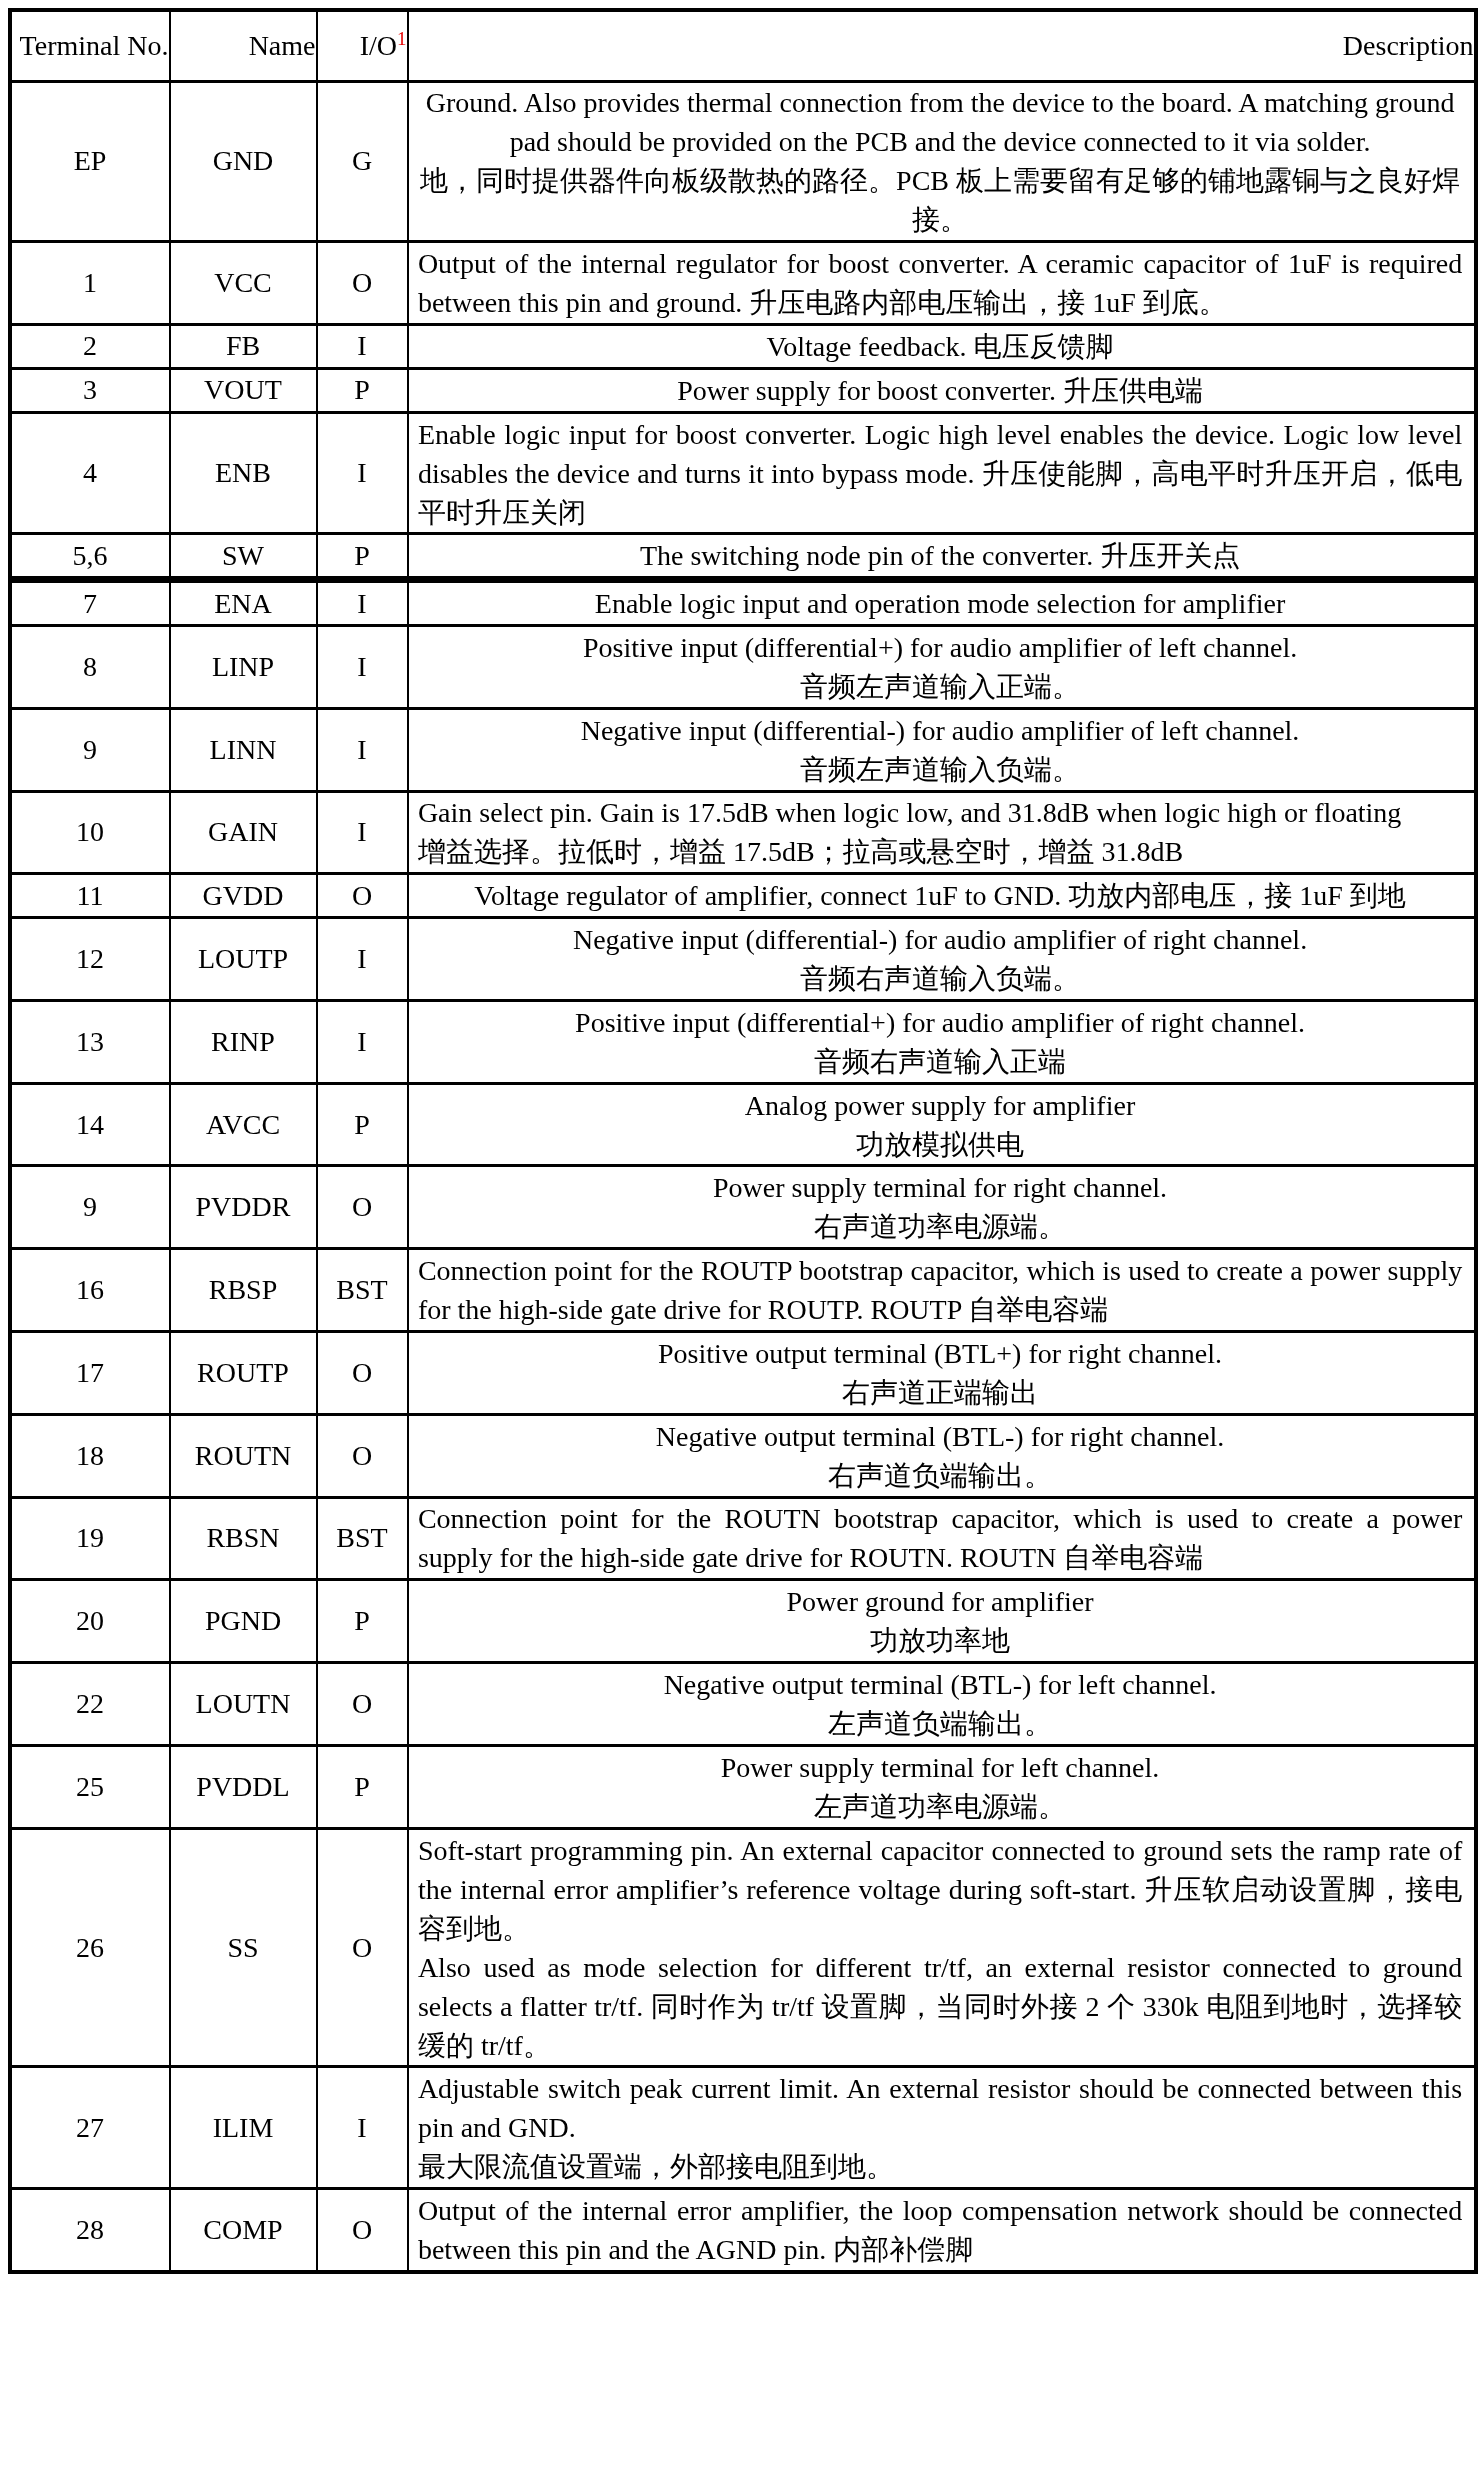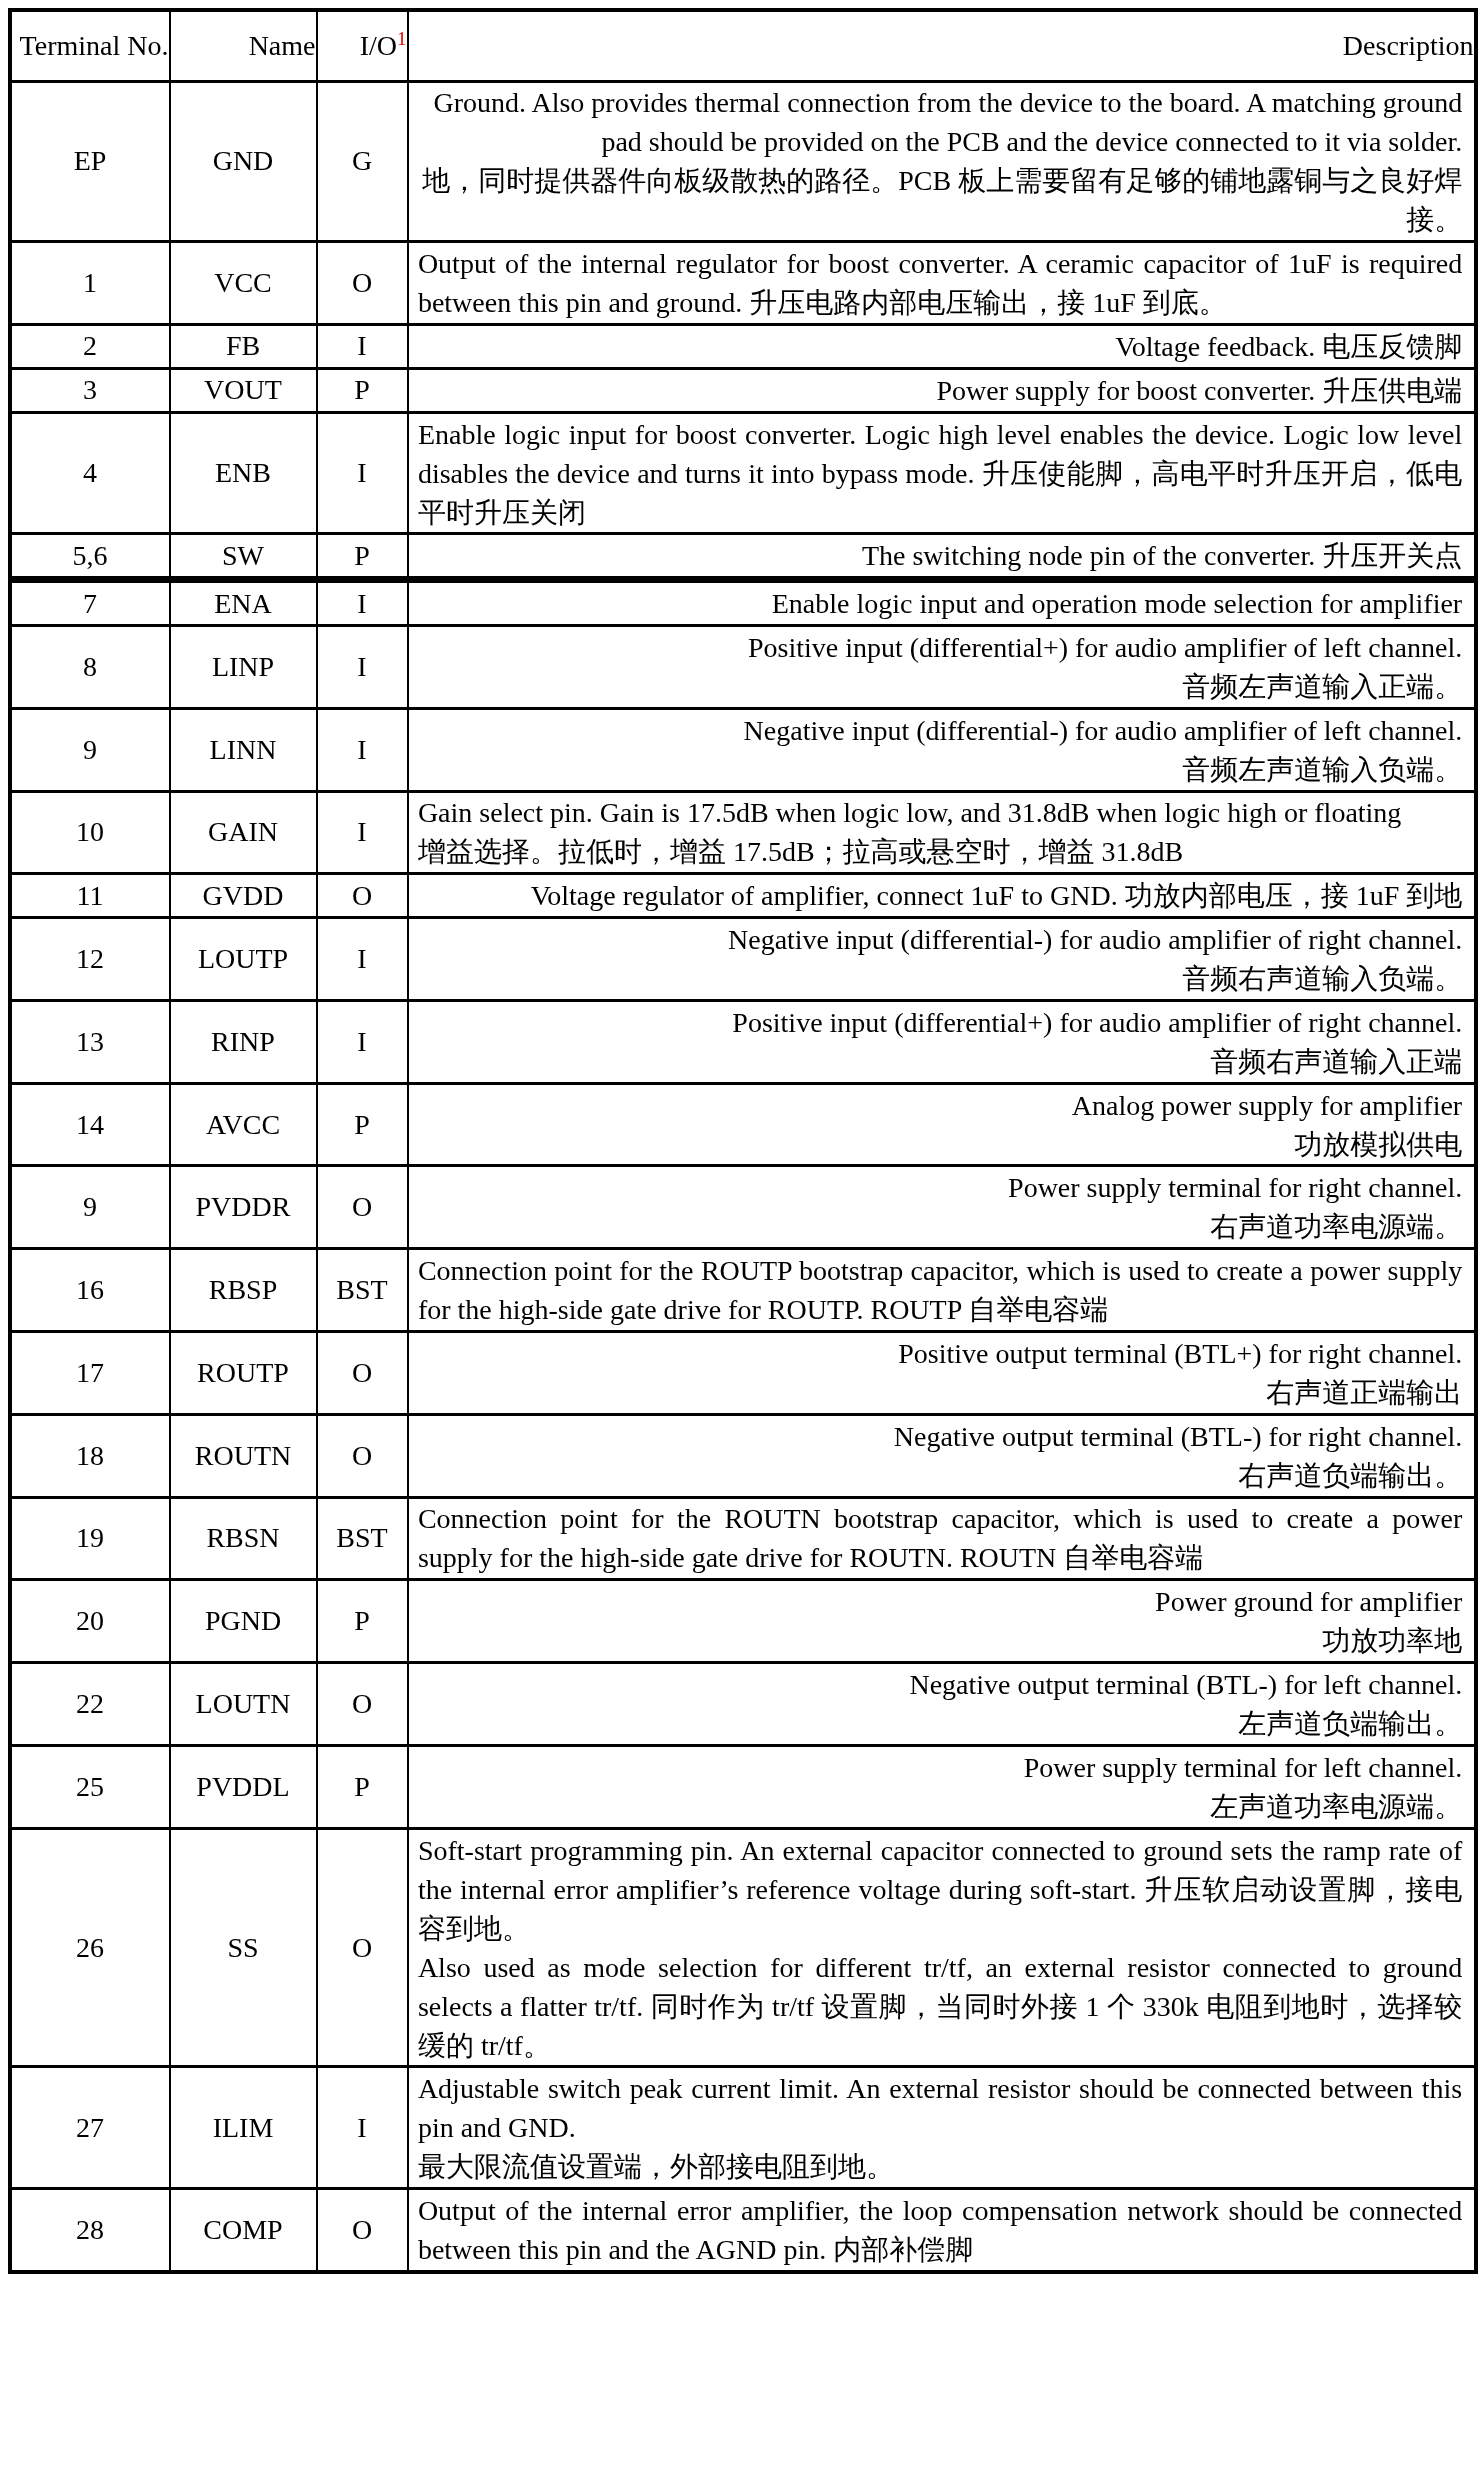--- a/index.html
+++ b/index.html
@@ -49,21 +49,21 @@
     line-height: 38px;
   }
   td.c-desc {
     vertical-align: middle;
     font-size: 28px;
     padding: 0.9px 11.3px 0.9px 9.4px;
   }
   td.c-desc p {
     margin: 0;
     line-height: 39px;
-    text-align: right;
+    text-align: center;
   }
   td.c-desc.justify p {
     text-align: justify;
   }
   td.c-desc.justify p:last-child {
     text-align-last: left;
   }
   tr.section-start td {
     border-top: 7.5px solid #000000;
   }
@@ -276,21 +276,21 @@
             <p>Power supply terminal for left channel.</p>
             <p>左声道功率电源端。</p>
           </td>
         </tr>
         <tr>
           <td class="c-no">26</td>
           <td class="c-name">SS</td>
           <td class="c-io">O</td>
           <td class="c-desc justify">
             <p>Soft-start programming pin. An external capacitor connected to ground sets the ramp rate of the internal error amplifier’s reference voltage during soft-start.  升压软启动设置脚，接电容到地。</p>
-            <p>Also used as mode selection for different tr/tf, an external resistor connected to ground selects a flatter tr/tf.  同时作为 tr/tf 设置脚，当同时外接 1 个 330k 电阻到地时，选择较缓的 tr/tf。</p>
+            <p>Also used as mode selection for different tr/tf, an external resistor connected to ground selects a flatter tr/tf.  同时作为 tr/tf 设置脚，当同时外接 2 个 330k 电阻到地时，选择较缓的 tr/tf。</p>
           </td>
         </tr>
         <tr>
           <td class="c-no">27</td>
           <td class="c-name">ILIM</td>
           <td class="c-io">I</td>
           <td class="c-desc justify">
             <p>Adjustable switch peak current limit. An external resistor should be connected between this pin and GND.</p>
             <p>最大限流值设置端，外部接电阻到地。</p>
           </td>

